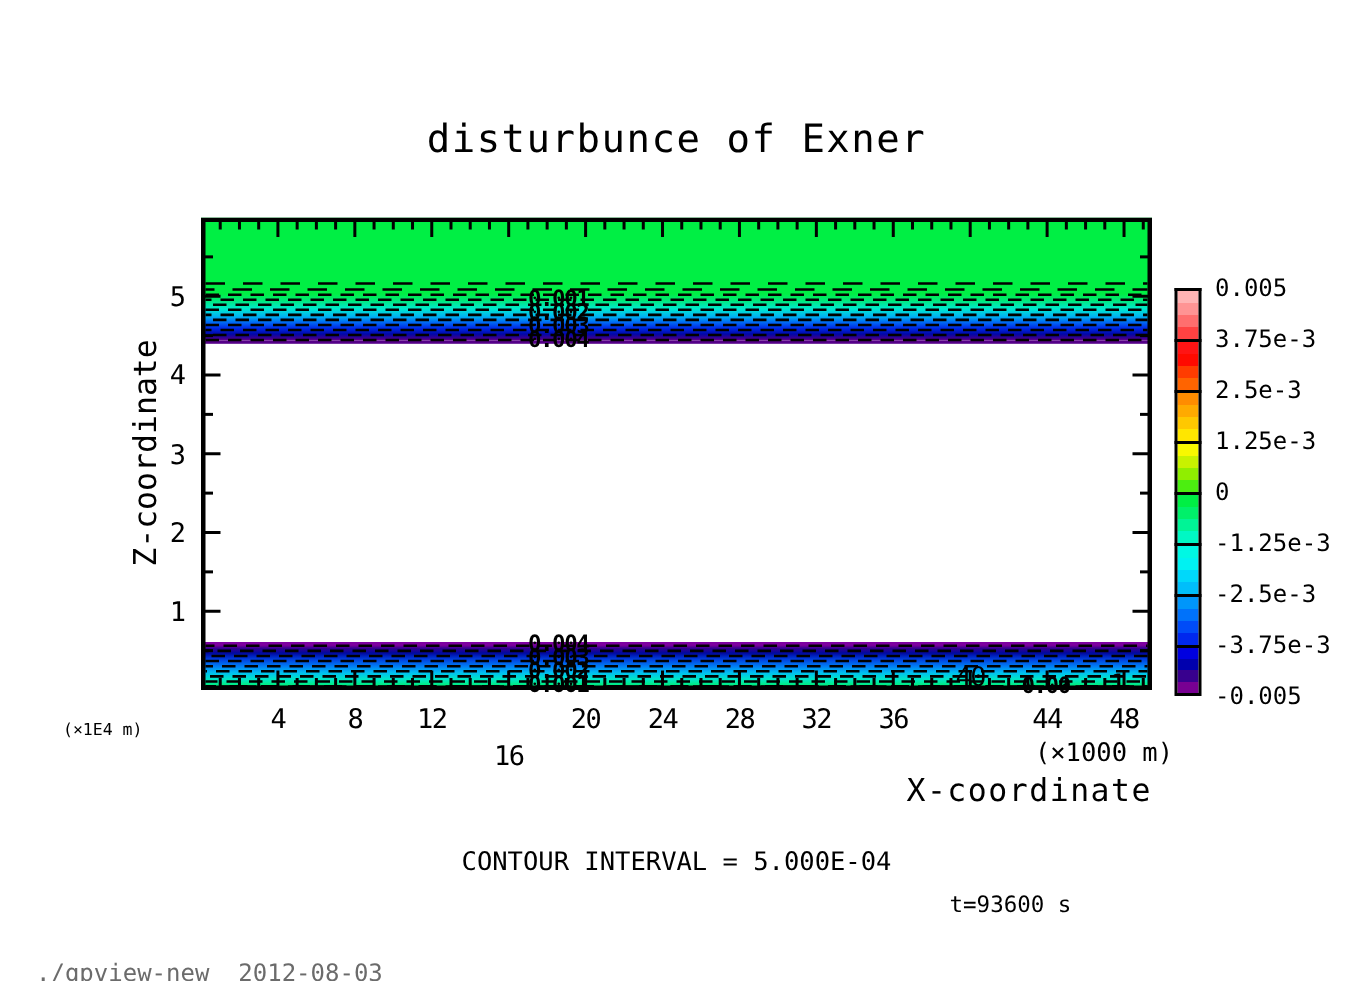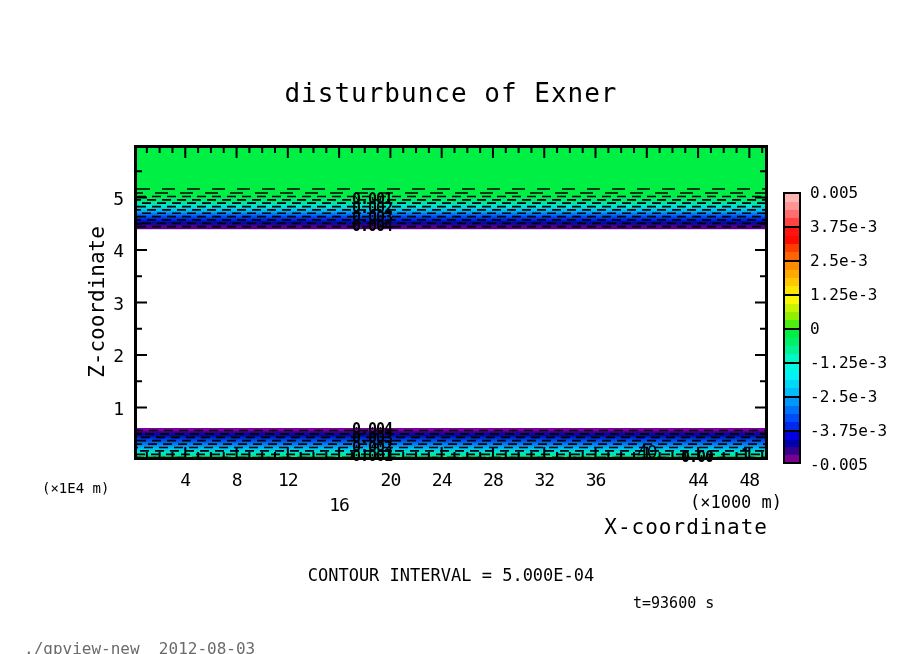--- a/index.html
+++ b/index.html
@@ -6,21 +6,21 @@
   #canvas{position:relative;width:904px;height:654px;background:#ffffff;overflow:hidden;
           font-family:"DejaVu Sans Mono",monospace;color:#000;}
   .abs{position:absolute;}
   #title{left:134px;top:78px;width:634px;text-align:center;font-size:26px;letter-spacing:1px;white-space:pre;}
   #plot-svg{left:134px;top:145px;}
   .tick-label-x{position:absolute;width:40px;text-align:center;font-size:18px;letter-spacing:-1px;}
   .tick-label-y{position:absolute;width:30px;text-align:right;font-size:18px;}
   #ylabel{left:84px;top:150px;width:24px;height:310px;}
   #ylabel span{position:absolute;left:-132px;top:140px;display:block;width:290px;text-align:center;
                transform:rotate(-90deg);font-size:21px;white-space:pre;}
-  #yunit{left:42px;top:480px;font-size:14px;white-space:pre;}
+  #yunit{left:42px;top:480px;font-size:11px;white-space:pre;}
   #xunit{left:678px;top:492px;width:116px;text-align:center;font-size:17px;white-space:pre;}
   #xlabel{left:134px;top:515px;width:634px;text-align:right;font-size:21px;letter-spacing:1px;}
   #contour-interval{left:134px;top:565px;width:634px;text-align:center;font-size:17px;white-space:pre;}
   #time-label{left:633px;top:594px;font-size:15px;white-space:pre;}
   #footer-left{left:24px;top:639px;font-size:16px;color:#6b6b6b;white-space:pre;}
   #footer-right{right:42px;top:639px;font-size:10px;color:#6b6b6b;white-space:pre;}
   .contour-cluster{position:absolute;width:58px;font-size:15px;font-weight:bold;line-height:9px;
                    letter-spacing:-1px;text-align:left;color:#000;}
   .contour-single{position:absolute;font-size:15px;font-weight:bold;letter-spacing:-1px;color:#000;}
   #colorbar{left:783px;top:192px;width:18px;height:272px;}

